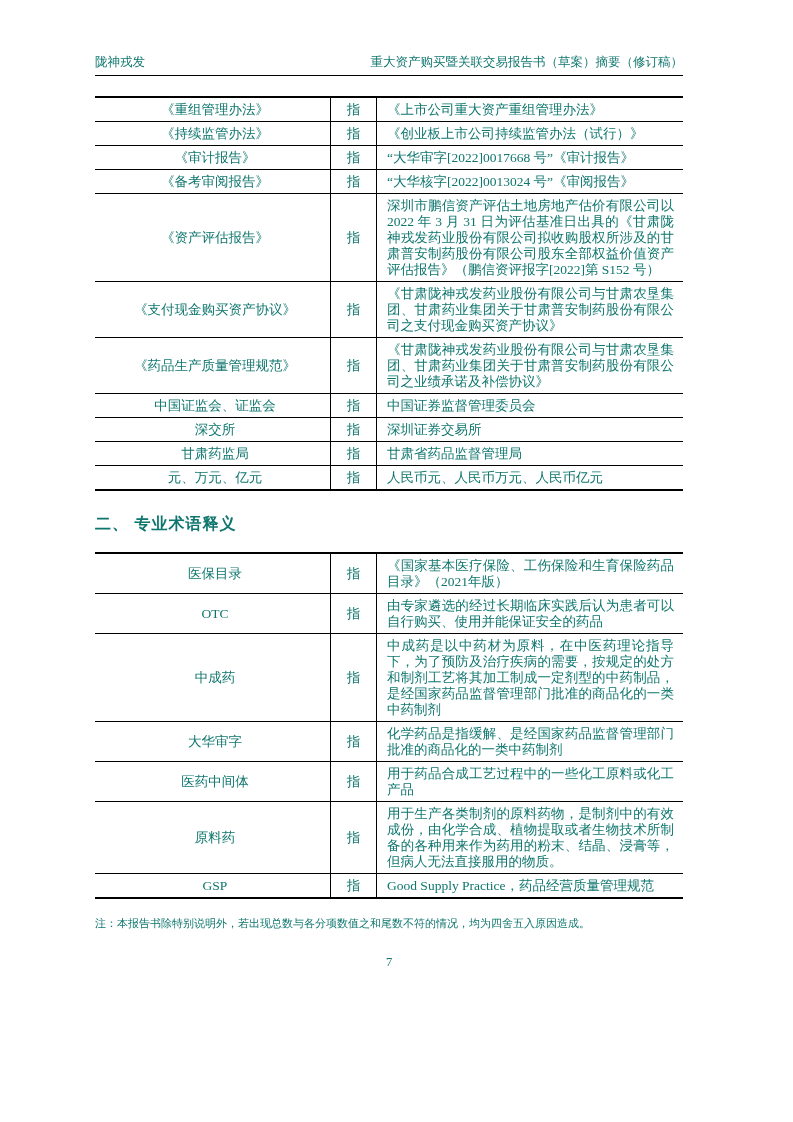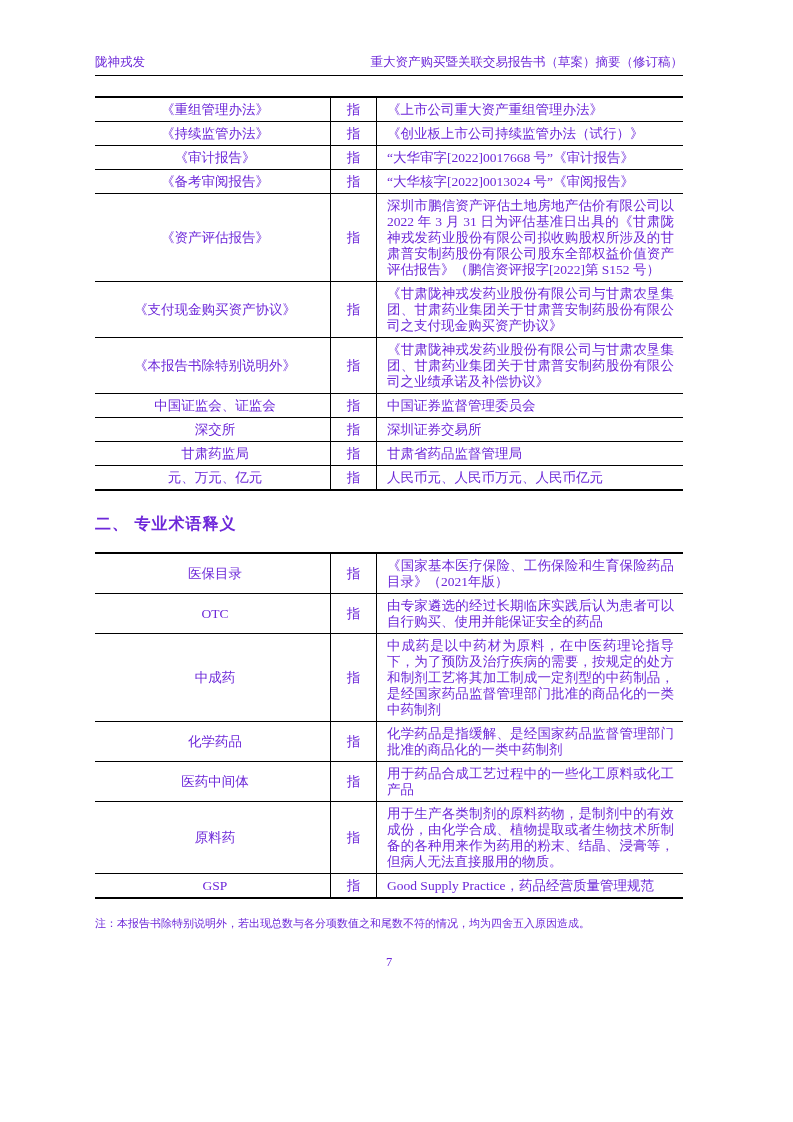--- a/index.html
+++ b/index.html
@@ -5,21 +5,21 @@
   html, body {
     margin: 0;
     padding: 0;
     background: #ffffff;
   }
   .page {
     position: relative;
     width: 793px;
     height: 1122px;
     background: #ffffff;
-    color: #6d28d9;
+    color: #0f766e;
     font-family: "Liberation Serif", "DejaVu Serif", serif;
     overflow: hidden;
   }
   .content {
     width: 588px;
     margin-left: 95px;
   }
   
   .header {
     display: flex;
@@ -127,21 +127,21 @@
             <td class="col-term">《资产评估报告》</td>
             <td class="col-connector">指</td>
             <td class="col-definition">深圳市鹏信资产评估土地房地产估价有限公司以2022 年 3 月 31 日为评估基准日出具的《甘肃陇神戎发药业股份有限公司拟收购股权所涉及的甘肃普安制药股份有限公司股东全部权益价值资产评估报告》（鹏信资评报字[2022]第 S152 号）</td>
           </tr>
           <tr>
             <td class="col-term">《支付现金购买资产协议》</td>
             <td class="col-connector">指</td>
             <td class="col-definition">《甘肃陇神戎发药业股份有限公司与甘肃农垦集团、甘肃药业集团关于甘肃普安制药股份有限公司之支付现金购买资产协议》</td>
           </tr>
           <tr>
-            <td class="col-term">《本报告书除特别说明外》</td>
+            <td class="col-term">《药品生产质量管理规范》</td>
             <td class="col-connector">指</td>
             <td class="col-definition">《甘肃陇神戎发药业股份有限公司与甘肃农垦集团、甘肃药业集团关于甘肃普安制药股份有限公司之业绩承诺及补偿协议》</td>
           </tr>
           <tr>
             <td class="col-term">中国证监会、证监会</td>
             <td class="col-connector">指</td>
             <td class="col-definition">中国证券监督管理委员会</td>
           </tr>
           <tr>
             <td class="col-term">深交所</td>
@@ -174,21 +174,21 @@
             <td class="col-term">OTC</td>
             <td class="col-connector">指</td>
             <td class="col-definition">由专家遴选的经过长期临床实践后认为患者可以自行购买、使用并能保证安全的药品</td>
           </tr>
           <tr>
             <td class="col-term">中成药</td>
             <td class="col-connector">指</td>
             <td class="col-definition">中成药是以中药材为原料，在中医药理论指导下，为了预防及治疗疾病的需要，按规定的处方和制剂工艺将其加工制成一定剂型的中药制品，是经国家药品监督管理部门批准的商品化的一类中药制剂</td>
           </tr>
           <tr>
-            <td class="col-term">化学药品</td>
+            <td class="col-term">大华审字</td>
             <td class="col-connector">指</td>
             <td class="col-definition">化学药品是指缓解、是经国家药品监督管理部门批准的商品化的一类中药制剂</td>
           </tr>
           <tr>
             <td class="col-term">医药中间体</td>
             <td class="col-connector">指</td>
             <td class="col-definition">用于药品合成工艺过程中的一些化工原料或化工产品</td>
           </tr>
           <tr>
             <td class="col-term">原料药</td>

